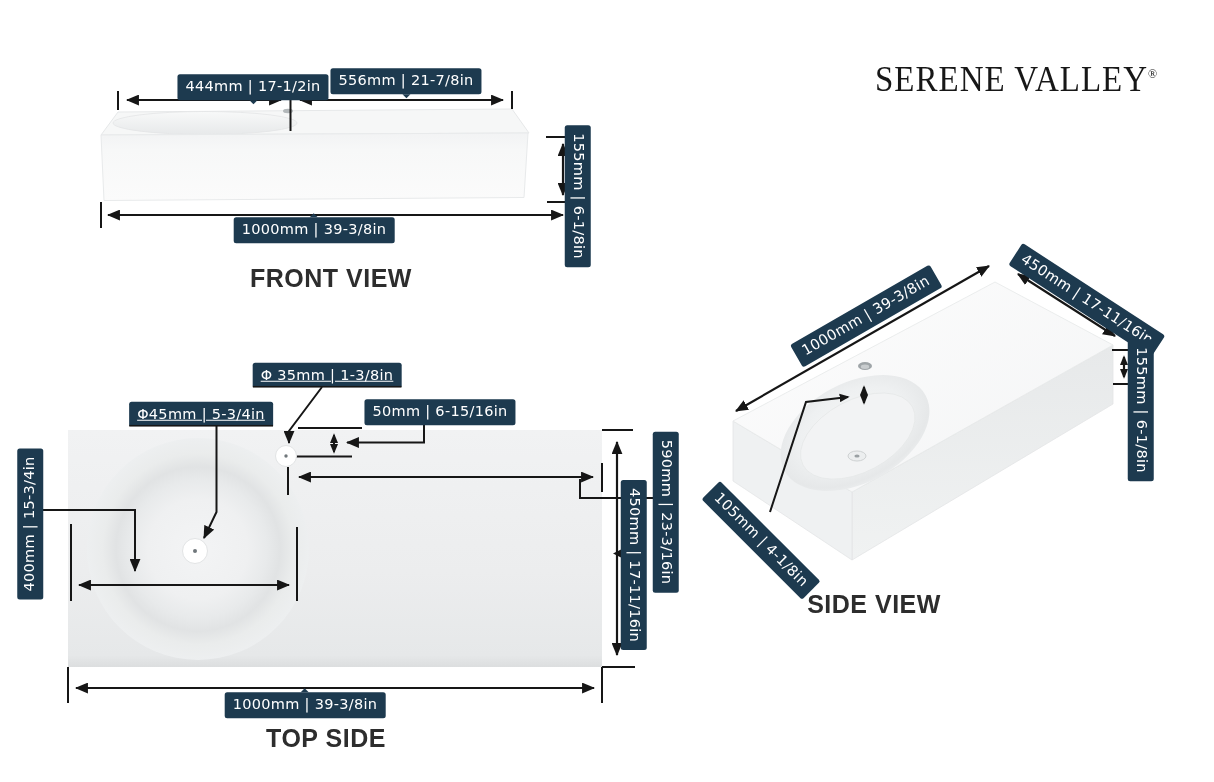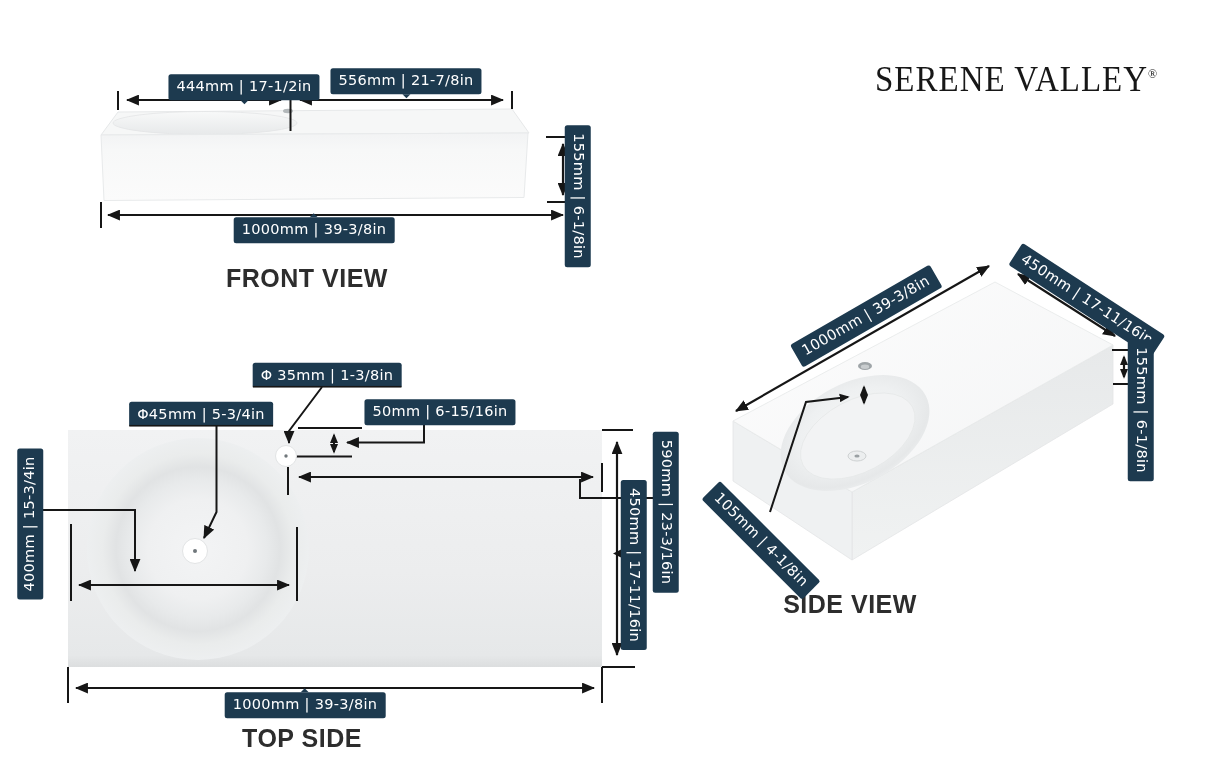--- a/index.html
+++ b/index.html
@@ -14,26 +14,26 @@
          transform:translate(-50%,-50%);z-index:5;}
   .r90 {transform:translate(-50%,-50%) rotate(90deg);}
   .r270{transform:translate(-50%,-50%) rotate(-90deg);}
   .rm30{transform:translate(-50%,-50%) rotate(-30deg);}
   .rp33{transform:translate(-50%,-50%) rotate(33deg);}
   .rp45{transform:translate(-50%,-50%) rotate(45deg);}
   .tip-down::after{content:"";position:absolute;left:50%;top:100%;margin-left:-4px;
          border:4px solid transparent;border-top-color:#1d3a4f;}
   .tip-up::before{content:"";position:absolute;left:50%;bottom:100%;margin-left:-4px;
          border:4px solid transparent;border-bottom-color:#1d3a4f;}
-  .underln{border-bottom:2px solid #161616;padding-bottom:3px;border-radius:2.5px 2.5px 0 0;}
+  .underln{border-bottom:2px solid #161616;padding-bottom:3px;border-radius:2.5px 2.5px 0 0;text-decoration:underline;}
 
   
   .view-title{position:absolute;transform:translate(-50%,-50%);
          font:700 25px "Liberation Sans",sans-serif;color:#2d2d2d;
-         letter-spacing:.5px;white-space:nowrap;z-index:4;}
+         letter-spacing:.5px;white-space:nowrap;z-index:4;margin-left:24px;}
 
   
   .brand{position:absolute;left:875px;top:60px;width:300px;z-index:4;}
   .logo{font:400 33px "Liberation Serif",serif;color:#171717;letter-spacing:1px;
         transform:scaleY(1.08);transform-origin:left top;white-space:nowrap;}
   .logo sup{font-size:12px;letter-spacing:0;}
   .model{font:700 27px "Liberation Sans",sans-serif;color:#222222;
          letter-spacing:1px;margin-top:11px;white-space:nowrap;}
 </style>
 </head>
@@ -182,21 +182,21 @@
         <line x1="1113" y1="384" x2="1140" y2="384"></line>
         <polyline points="770,512 806,402 848,397" marker-end="url(#ahs)"></polyline>
       </g>
     </g>
   </svg>
 
   <div class="brand">
     <div class="logo"><span>SERENE VALLEY</span><sup>®</sup></div>
   </div>
 
-  <div class="badge tip-down" style="left:244px;top:87px">444mm | 17-1/2in</div>
+  <div class="badge tip-down" style="left:253px;top:87px">444mm | 17-1/2in</div>
   <div class="badge tip-down" style="left:406px;top:81px">556mm | 21-7/8in</div>
   <div class="badge r90" style="left:578px;top:196px">155mm | 6-1/8in</div>
   <div class="badge tip-up" style="left:314px;top:230px">1000mm | 39-3/8in</div>
   <div class="view-title" style="left:307px;top:278px">FRONT VIEW</div>
 
   <div class="badge underln" style="left:201px;top:414px">Φ45mm | 5-3/4in</div>
   <div class="badge underln" style="left:327px;top:375px">Φ 35mm | 1-3/8in</div>
   <div class="badge" style="left:440px;top:412px">50mm | 6-15/16in</div>
   <div class="badge r270" style="left:30px;top:524px">400mm | 15-3/4in</div>
   <div class="badge r90" style="left:666px;top:512px">590mm | 23-3/16in</div>

